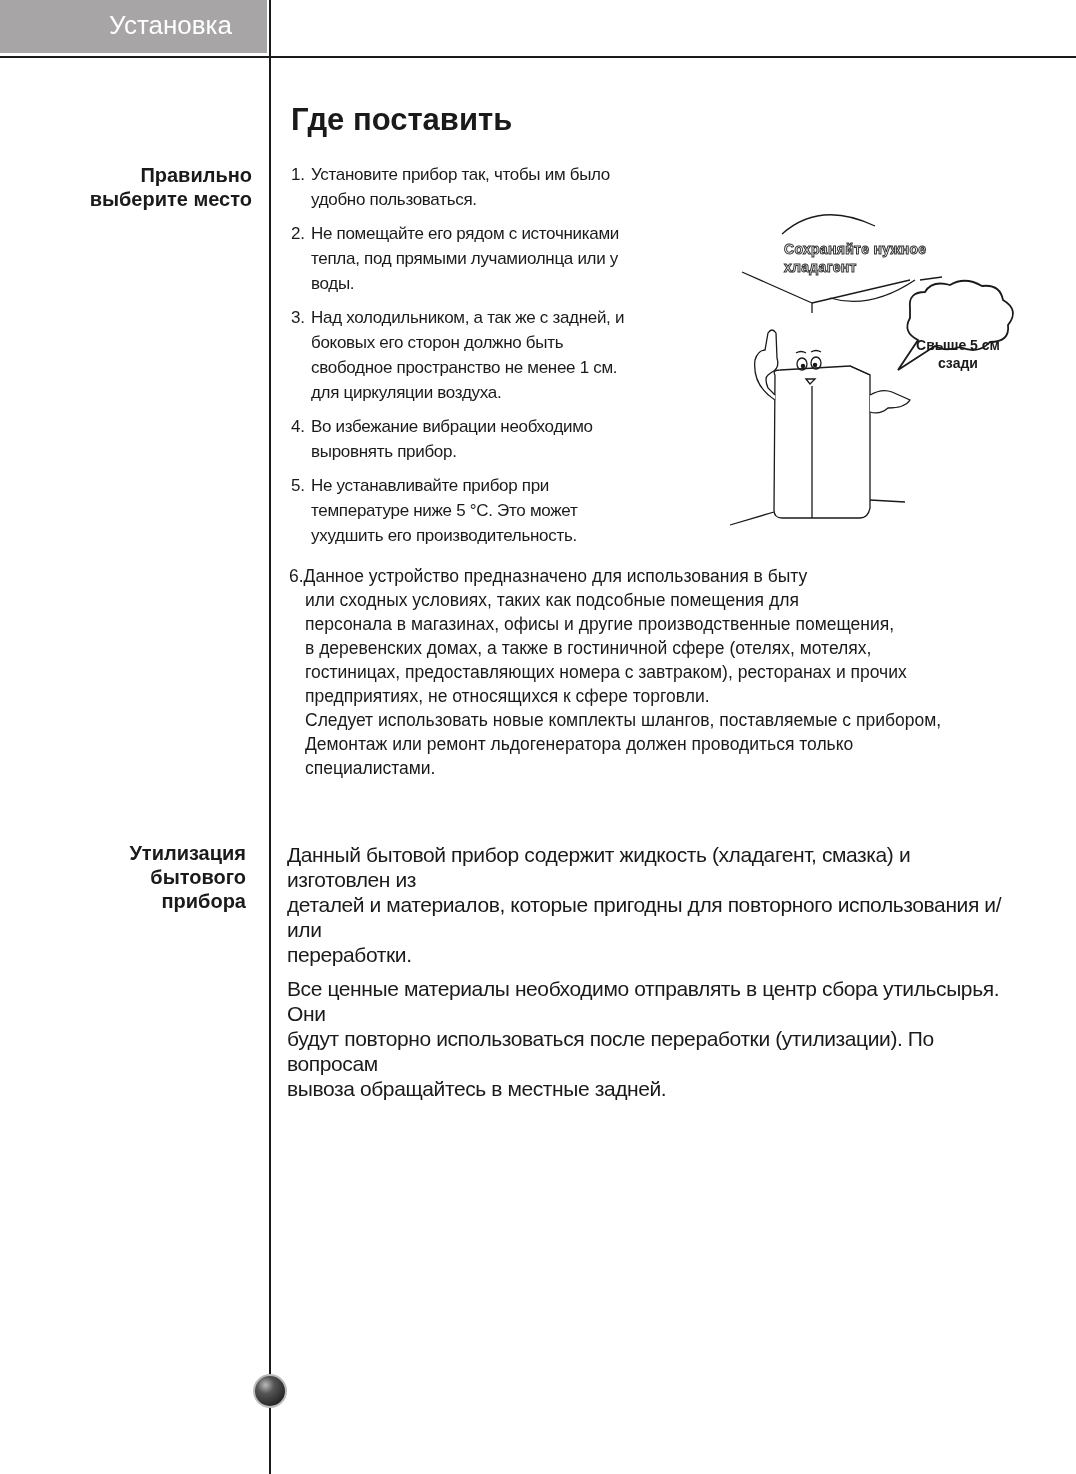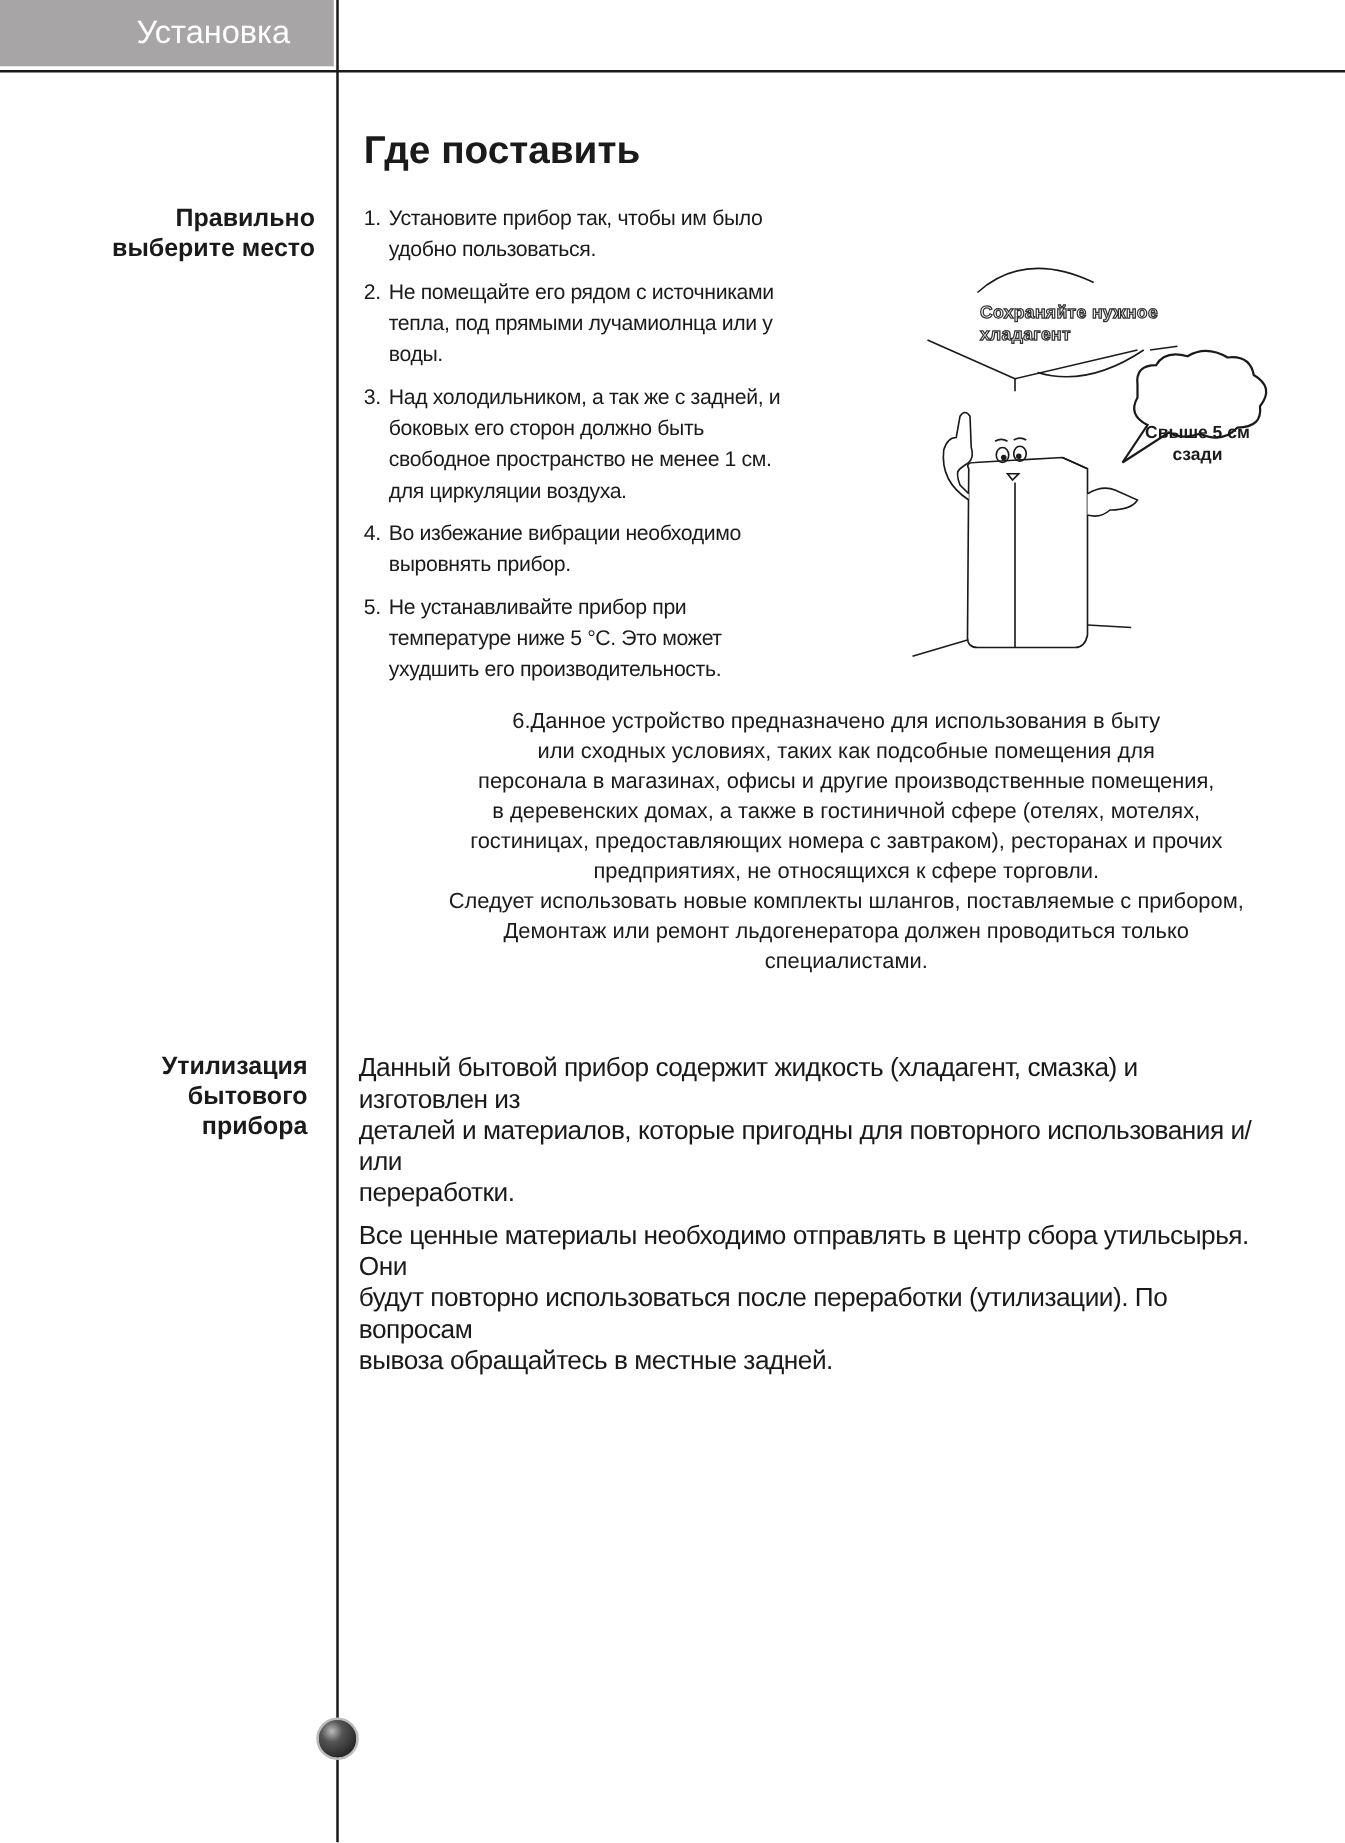--- a/index.html
+++ b/index.html
@@ -10,21 +10,21 @@
   .hline { position: absolute; left: 0; top: 56px; width: 1076px; height: 2px; background: #1a1a1a; }
   .vline { position: absolute; left: 269px; top: 0; width: 2px; height: 1474px; background: #1a1a1a; }
   .title { position: absolute; left: 291px; top: 102px; font-size: 31px; font-weight: bold; }
   .side-label { position: absolute; text-align: right; font-weight: bold; font-size: 20px; line-height: 24px; }
   .side1 { right: 824px; top: 163px; }
   .side2 { right: 830px; top: 841px; }
   .list { position: absolute; left: 291px; top: 162px; width: 380px; margin: 0; padding: 0; list-style: none; font-size: 17px; line-height: 25px; letter-spacing: -0.3px; }
   .list li { position: relative; padding-left: 20px; margin-bottom: 9px; }
   .list li .num { position: absolute; left: 0; top: 0; }
   .p6 { position: absolute; left: 289px; top: 564px; width: 760px; font-size: 17.5px; line-height: 24px; }
-  .p6 .line { white-space: nowrap; text-align: center; }
+  .p6 .line { white-space: nowrap; }
   .p6 .indent { padding-left: 16px; }
   .util { position: absolute; left: 287px; top: 842px; width: 720px; font-size: 21px; line-height: 25px; letter-spacing: -0.4px; }
   .util p { margin: 0 0 9px 0; }
   .illus { position: absolute; left: 720px; top: 200px; width: 320px; height: 340px; }
   .bubble-text { position: absolute; font-weight: bold; font-size: 14px; text-align: center; line-height: 18px; }
   .keep-text { position: absolute; left: 52px; top: 40px; font-weight: bold; font-size: 14px; line-height: 18px; color: #fff;
      -webkit-text-stroke: 1px #333; letter-spacing: 0.3px; margin-left: 12px; }
   .page-ball { position: absolute; left: 253px; top: 1374px; width: 34px; height: 34px; border-radius: 50%;
      background: radial-gradient(circle at 35% 30%, #bbb 0%, #555 30%, #222 80%); border: 2px solid #bbb; box-sizing: border-box; }
 </style>

